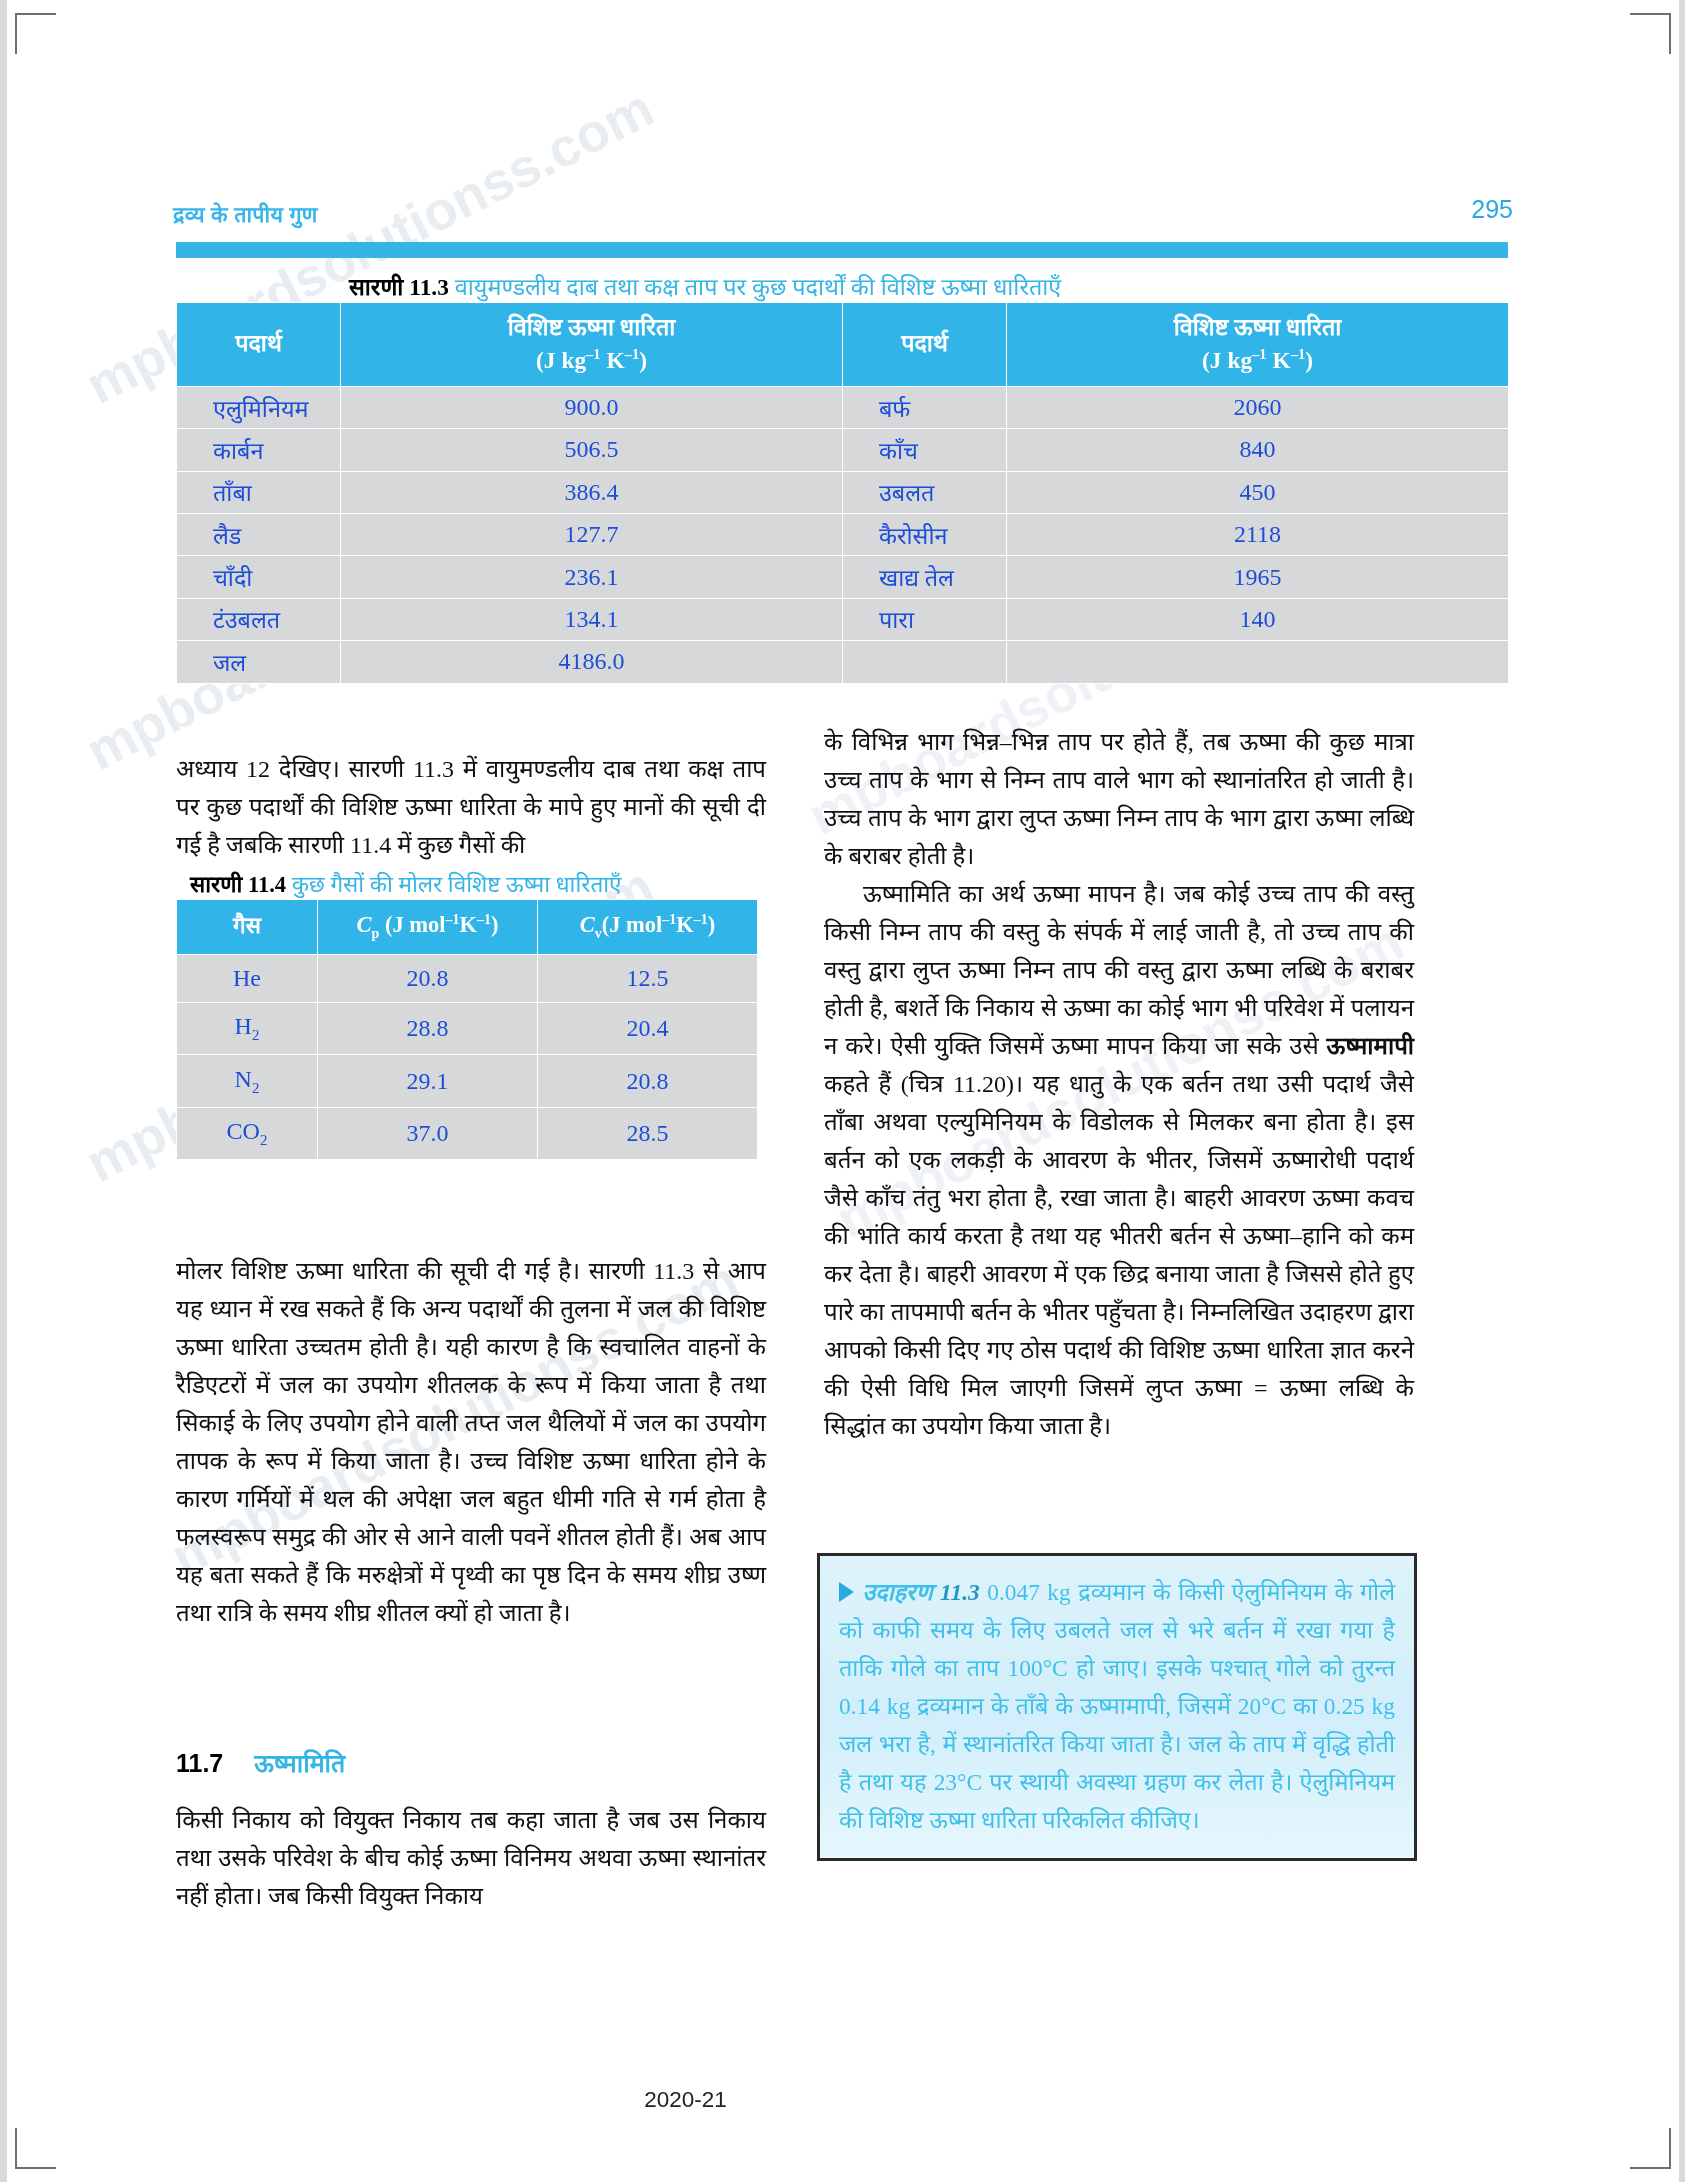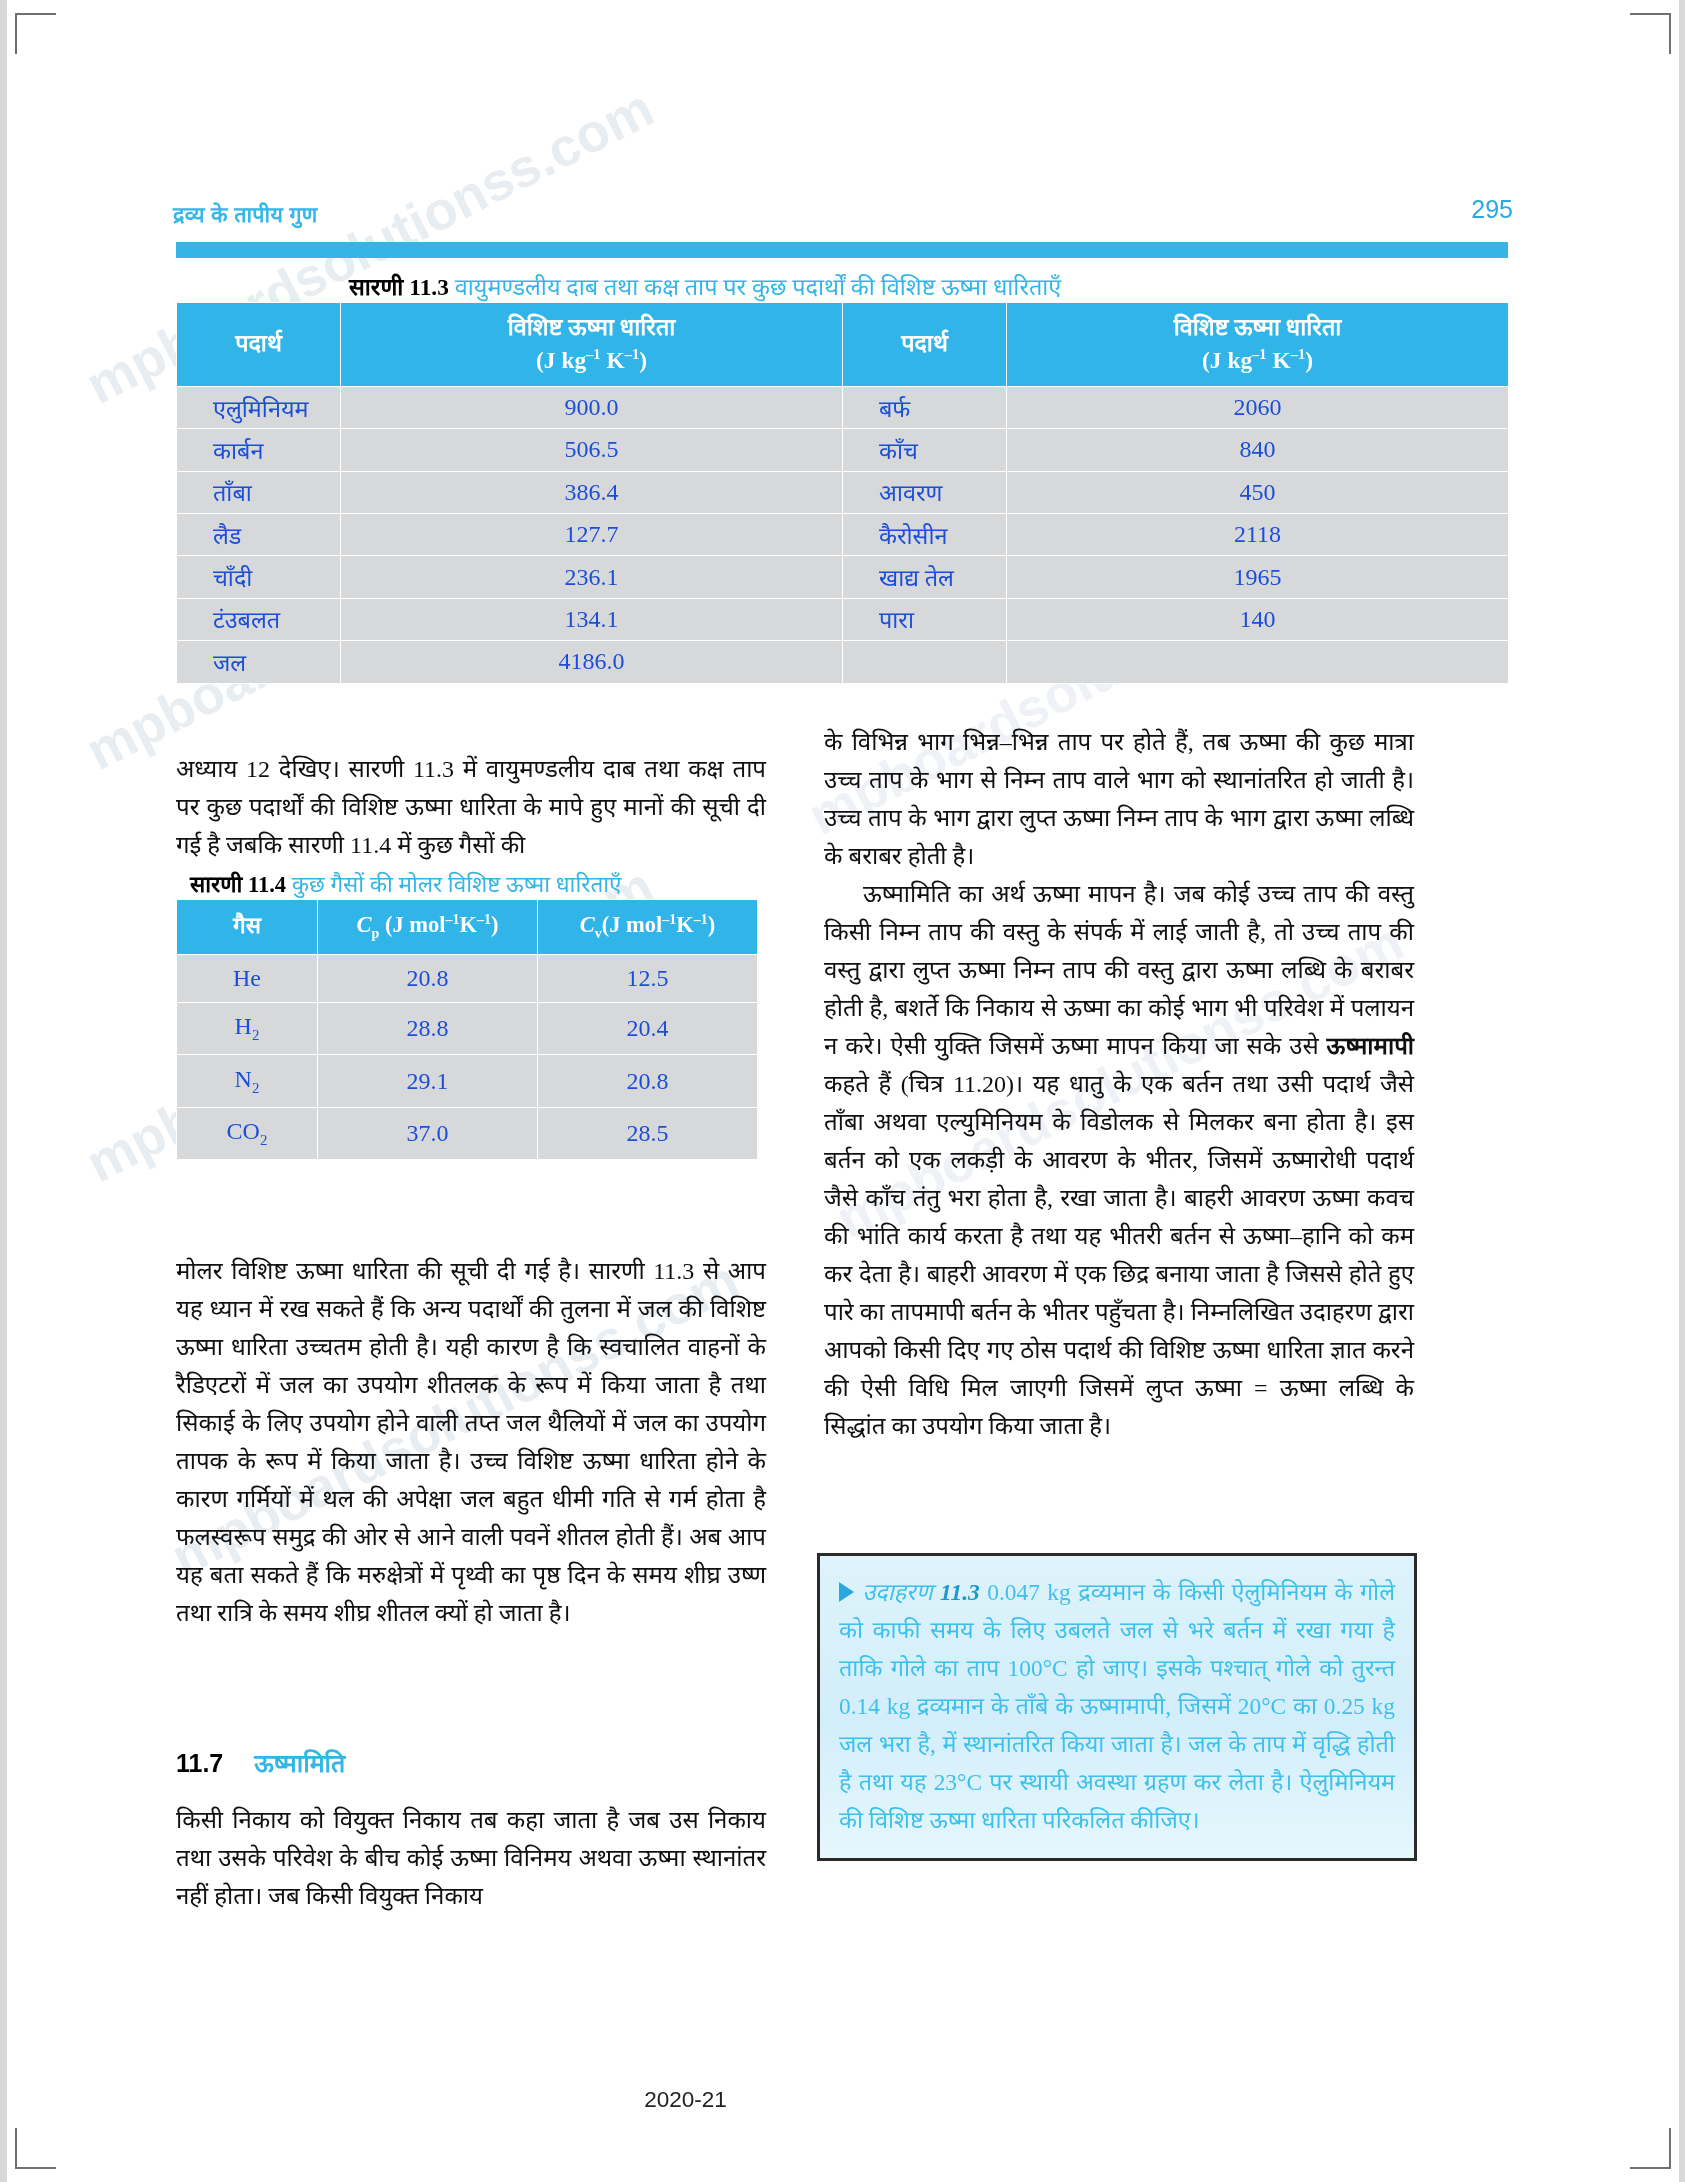--- a/index.html
+++ b/index.html
@@ -161,21 +161,21 @@
     background: linear-gradient(180deg,#def3fb 0%, #d2eefa 55%, #e6f7fd 100%);
     padding: 17px 19px 19px 19px;
     box-sizing: border-box;
     color: #3fc0ea;
     font-size: 23.4px;
     line-height: 38px;
     text-align: justify;
   }
   .example-box .ex-label {
     font-style: italic;
-    font-weight: 400;
+    font-weight: 700;
     color: #3fc0ea;
   }
   .example-box .ex-num {
     font-weight: 700;
     font-style: italic;
     color: #2196c9;
   }
   .ex-arrow {
     display: inline-block;
     width: 0; height: 0;
@@ -271,21 +271,21 @@
       </tr>
       <tr>
         <td class="mat">कार्बन</td>
         <td class="val">506.5</td>
         <td class="mat">काँच</td>
         <td class="val">840</td>
       </tr>
       <tr>
         <td class="mat">ताँबा</td>
         <td class="val">386.4</td>
-        <td class="mat">आवरण</td>
+        <td class="mat">उबलत</td>
         <td class="val">450</td>
       </tr>
       <tr>
         <td class="mat">लैड</td>
         <td class="val">127.7</td>
         <td class="mat">कैरोसीन</td>
         <td class="val">2118</td>
       </tr>
       <tr>
         <td class="mat">चाँदी</td>

